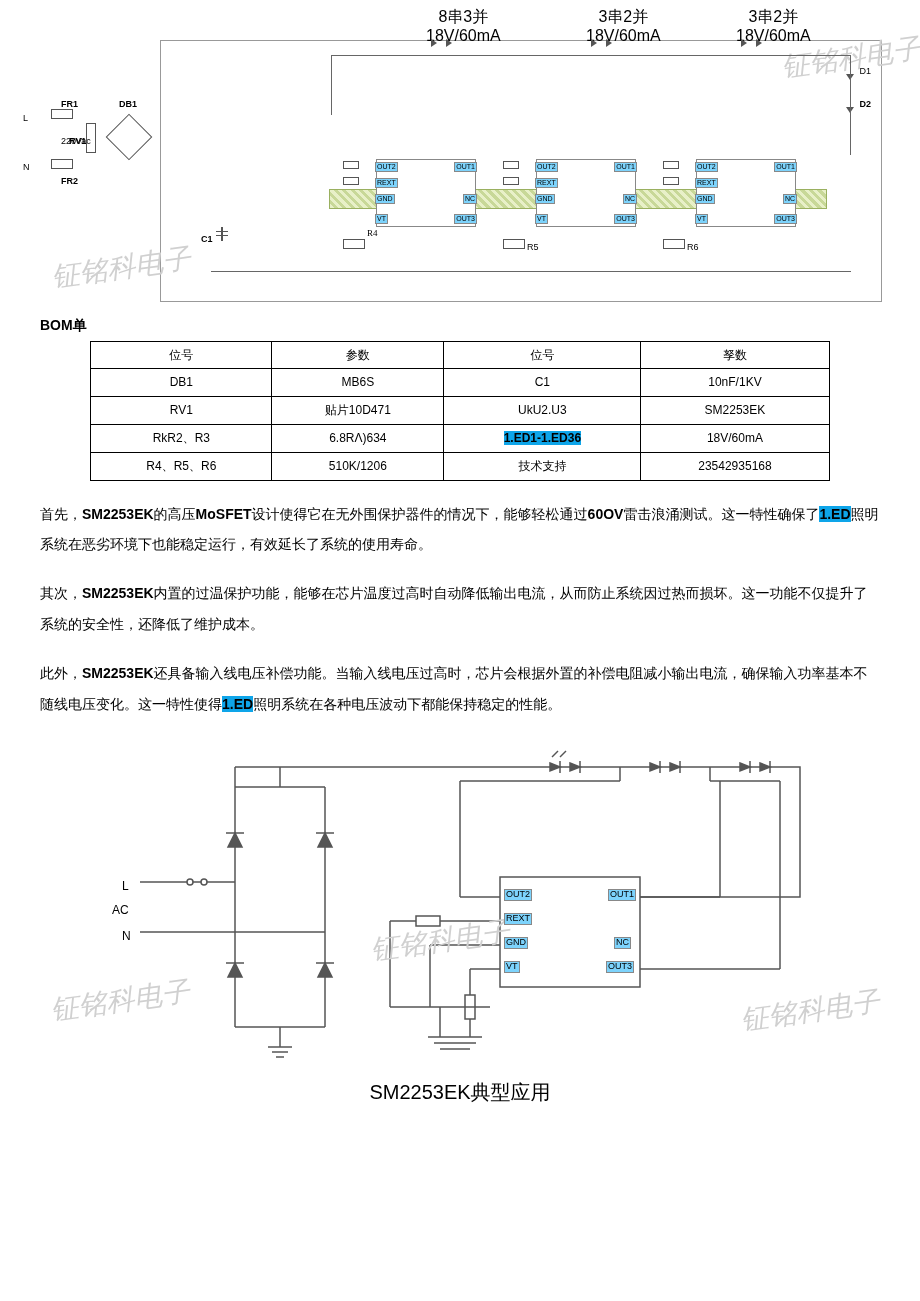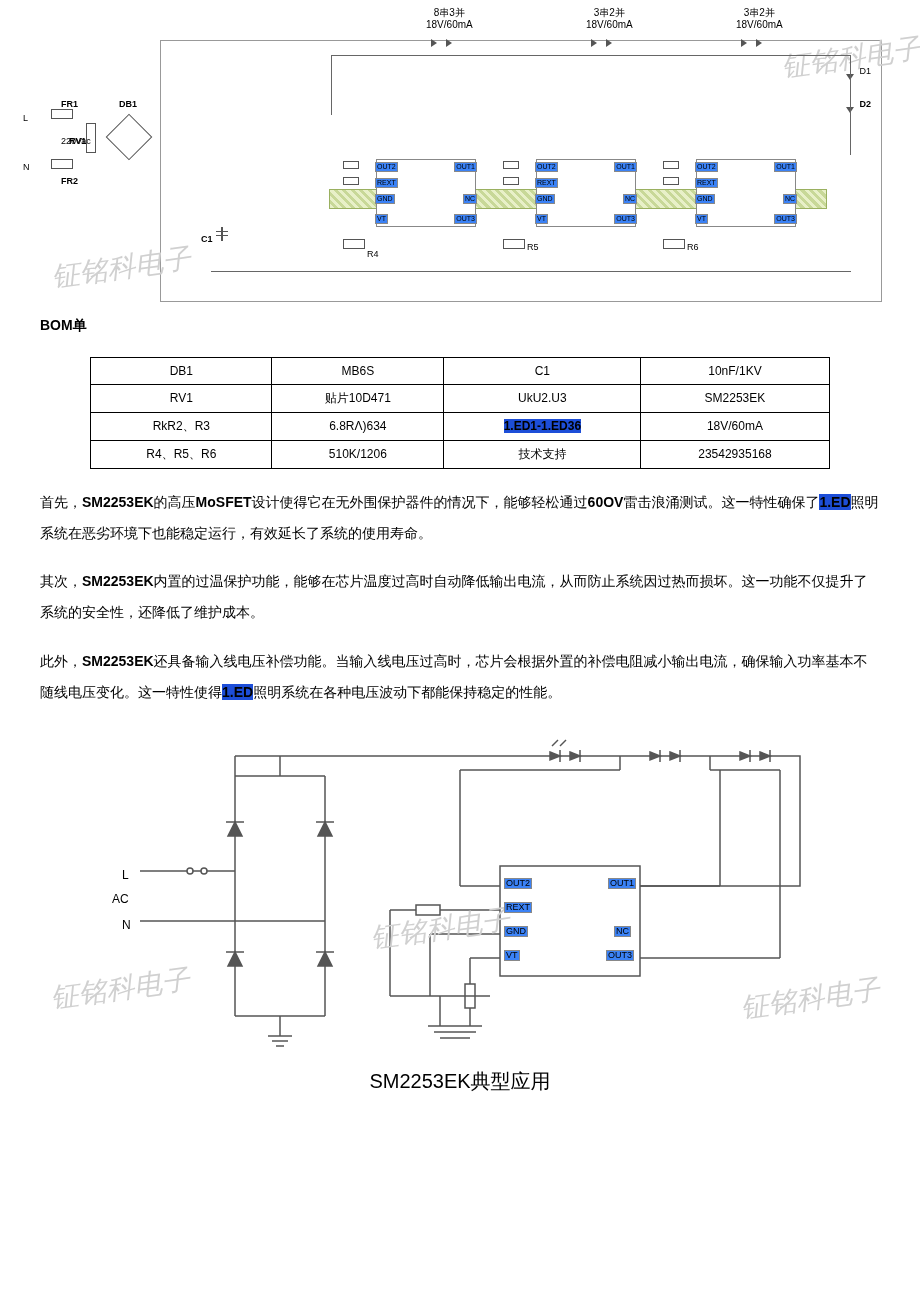--- a/index.html
+++ b/index.html
@@ -22,73 +22,73 @@
     position: absolute;
     color: #d0d0d0;
     font-size: 28px;
     font-style: italic;
     pointer-events: none;
     transform: rotate(-8deg);
     white-space: nowrap;
   }
   .heading {
     font-weight: bold;
-    margin: 8px 0 18px 0;
+    margin: 8px 0 2px 0;
   }
   table.bom {
     border-collapse: collapse;
     margin: 0 auto;
     width: 88%;
     font-size: 12px;
   }
   table.bom th, table.bom td {
     border: 1px solid #000;
     padding: 2px 6px;
     text-align: center;
   }
   table.bom th { font-weight: normal; }
   .para {
     margin: 18px 0;
     line-height: 2.2;
   }
   .hl {
-    background: #1d4ed8;
+    background: #0ea5e9;
     font-weight: bold;
     text-align: center;
   }
   .b { font-weight: bold; }
   .caption {
     text-align: center;
     font-size: 20px;
     margin-top: 6px;
   }
   
   .sch1 {
     width: 720px;
     height: 260px;
     margin-left: 120px;
   }
   .topstrip-label {
     position: absolute;
-    font-size: 10px;
+    font-size: 16px;
     text-align: center;
     line-height: 1.2;
   }
   .chipblk {
     position: absolute;
     border: 1px solid #888;
     background: #fff;
     font-size: 8px;
   }
   .pin {
     position: absolute;
     border: 1px solid #888;
     font-size: 7px;
     padding: 0 1px;
-    background: #3b82f6;
+    background: #7dd3fc;
     line-height: 1.1;
   }
   .hatch {
     position: absolute;
     height: 18px;
     background: repeating-linear-gradient(45deg,#e8f0c8,#e8f0c8 3px,#c8d898 3px,#c8d898 6px);
     border: 1px solid #9ab060;
   }
   .wire { position: absolute; background: #666; }
   .wire.h { height: 1px; }
@@ -178,21 +178,21 @@
   <div class="chipblk" style="left:215px;top:118px;width:98px;height:66px;">
     <span class="pin" style="left:-2px;top:2px;">OUT2</span>
     <span class="pin" style="right:-2px;top:2px;">OUT1</span>
     <span class="pin" style="left:-2px;top:18px;">REXT</span>
     <span class="pin" style="right:-2px;top:34px;">NC</span>
     <span class="pin" style="left:-2px;top:34px;">GND</span>
     <span class="pin" style="left:-2px;bottom:2px;">VT</span>
     <span class="pin" style="right:-2px;bottom:2px;">OUT3</span>
   </div>
   <span class="res" style="left:182px;top:198px;"></span>
-  <span class="lbl" style="left:206px;top:205px;">R4</span>
+  <span class="lbl" style="left:206px;top:184px;font-family:Liberation Serif, serif;">R4</span>
 
   <span class="res" style="left:182px;top:120px;width:14px;height:6px;"></span>
   <span class="res" style="left:182px;top:136px;width:14px;height:6px;"></span>
 
   <div class="chipblk" style="left:375px;top:118px;width:98px;height:66px;">
     <span class="pin" style="left:-2px;top:2px;">OUT2</span>
     <span class="pin" style="right:-2px;top:2px;">OUT1</span>
     <span class="pin" style="left:-2px;top:18px;">REXT</span>
     <span class="pin" style="right:-2px;top:34px;">NC</span>
     <span class="pin" style="left:-2px;top:34px;">GND</span>
@@ -218,20 +218,26 @@
   <span class="res" style="left:502px;top:120px;width:14px;height:6px;"></span>
   <span class="res" style="left:502px;top:136px;width:14px;height:6px;"></span>
 </div>
 
 <div class="heading">
   <span>BOM单</span>
 </div>
 
 <table class="bom">
   <tbody>
+      <tr>
+    <th>位号</th>
+    <th>参数</th>
+    <th>位号</th>
+    <th>孥数</th>
+  </tr>
   <tr>
         <td>DB1</td>
         <td>MB6S</td>
         <td>C1</td>
         <td>10nF/1KV</td>
       </tr>
   <tr>
         <td>RV1</td>
         <td>贴片10D471</td>
         <td>UkU2.U3</td>

